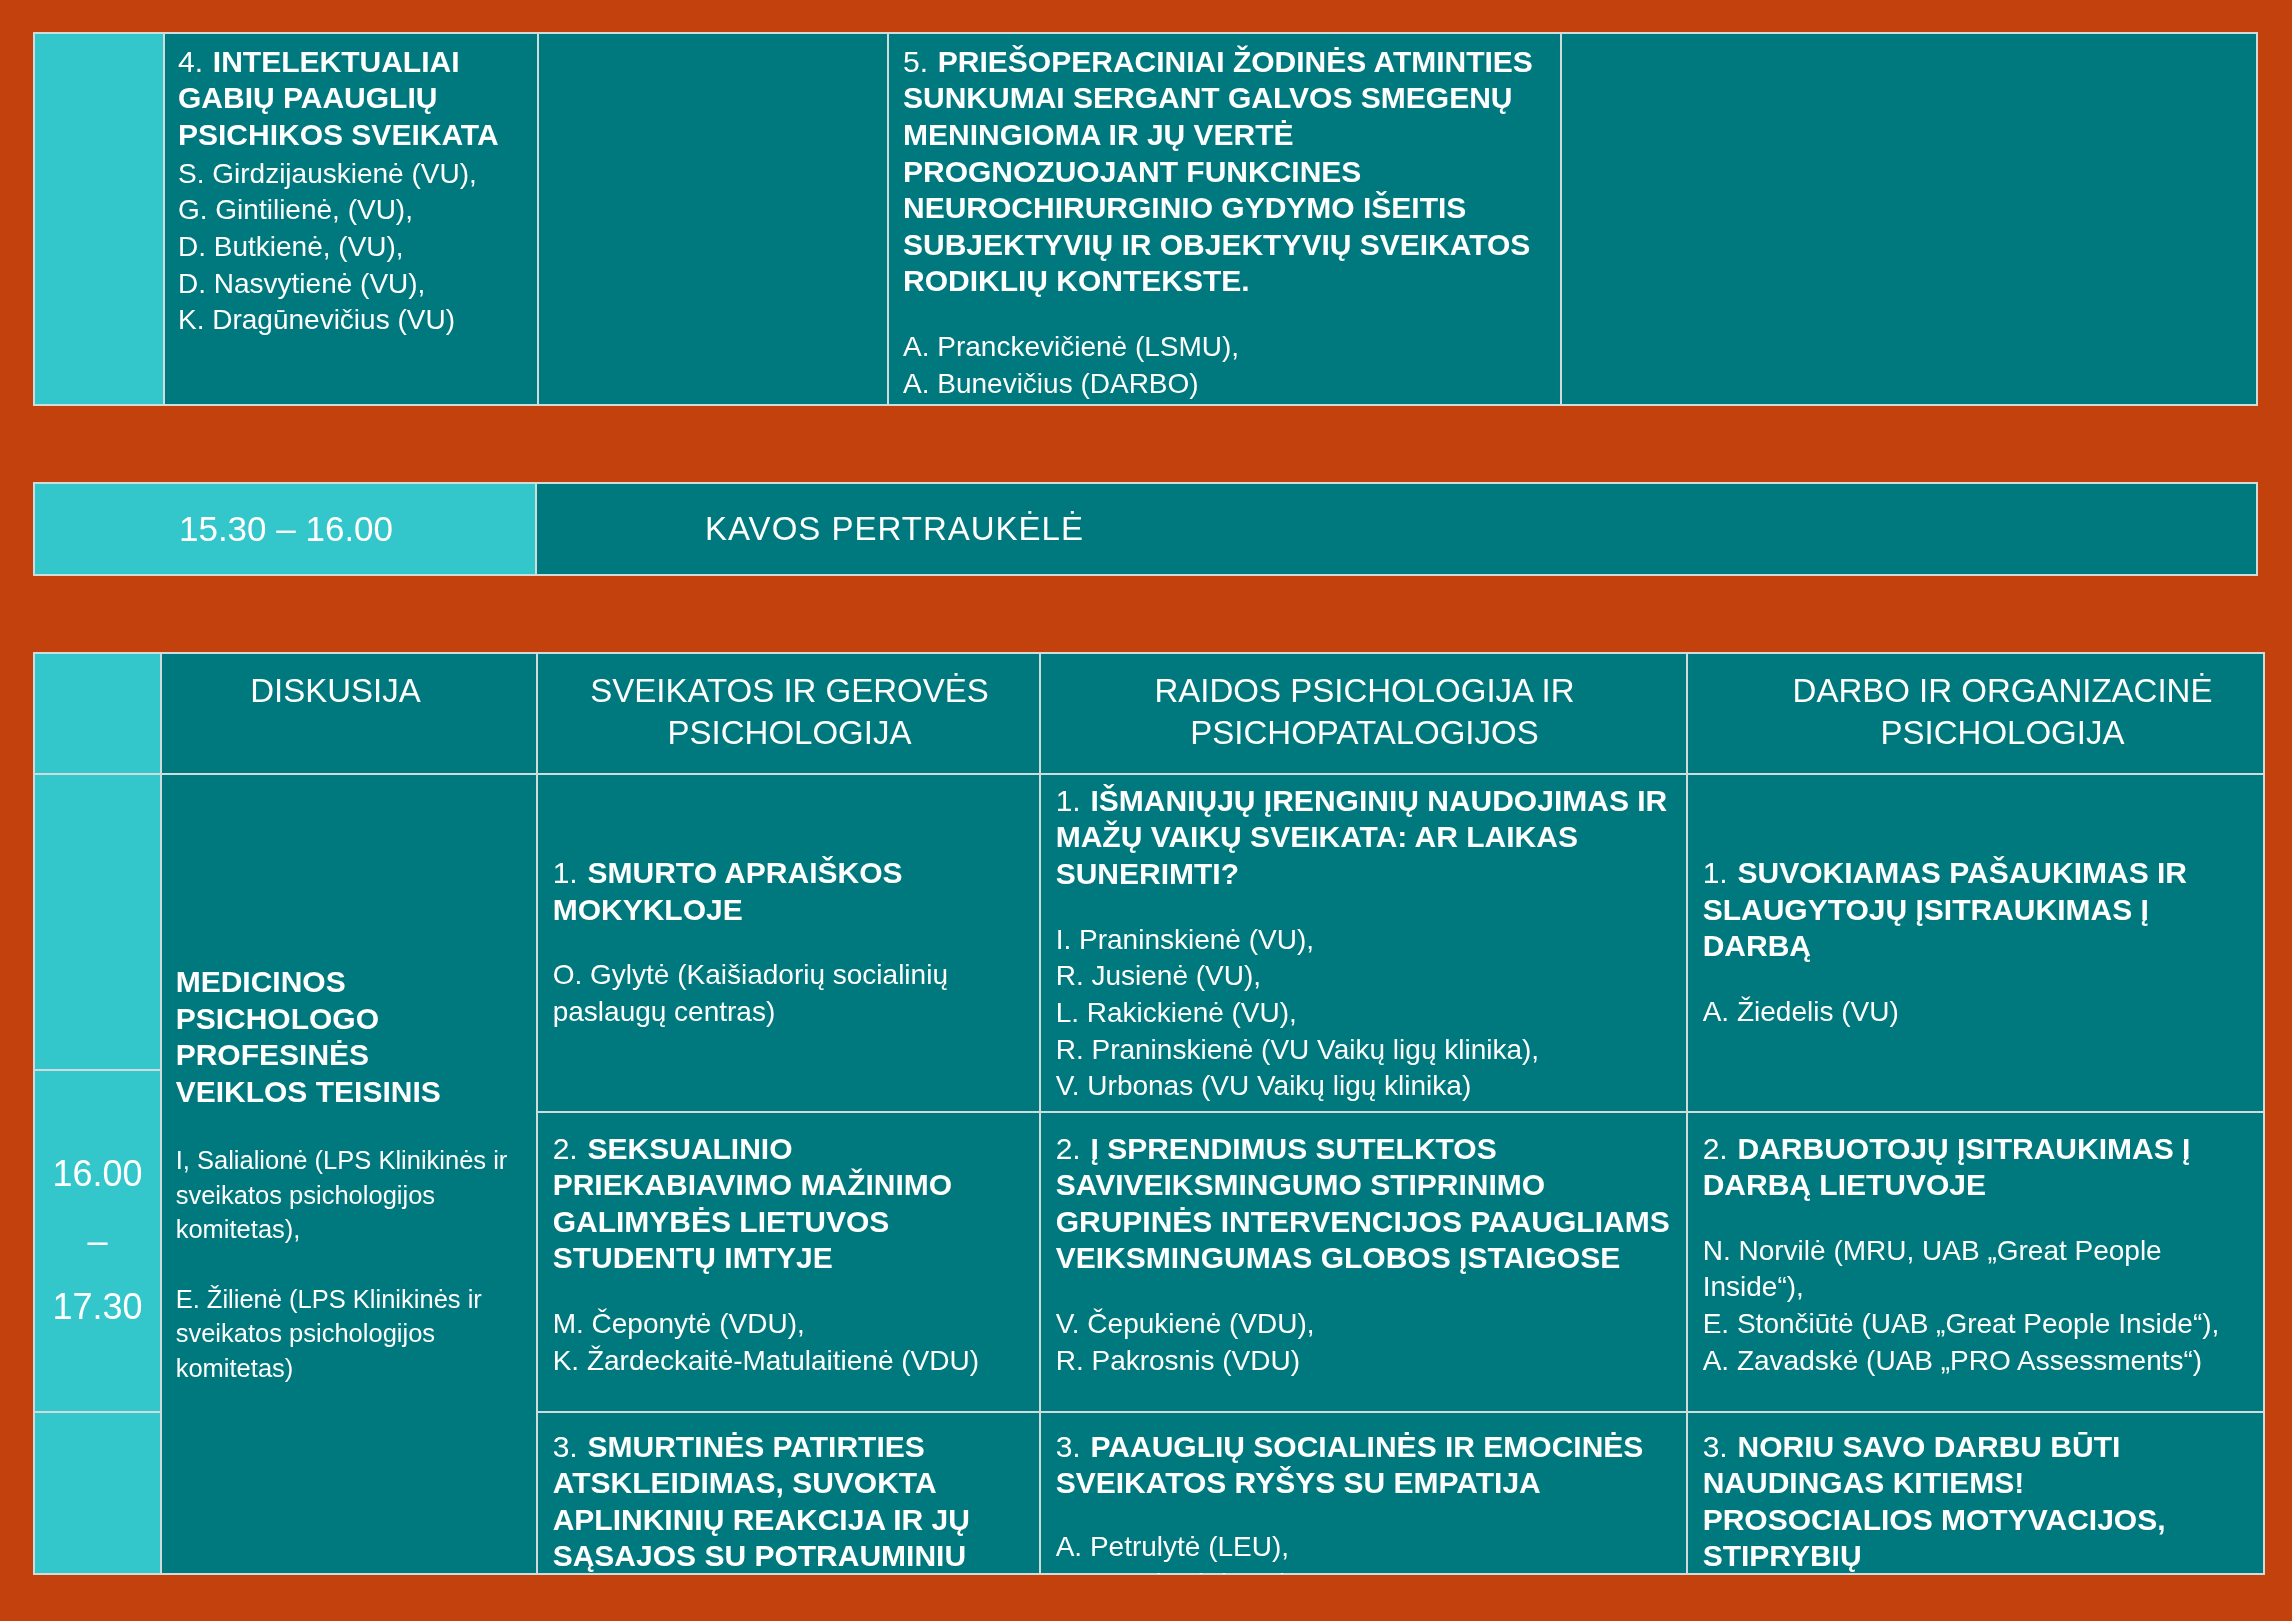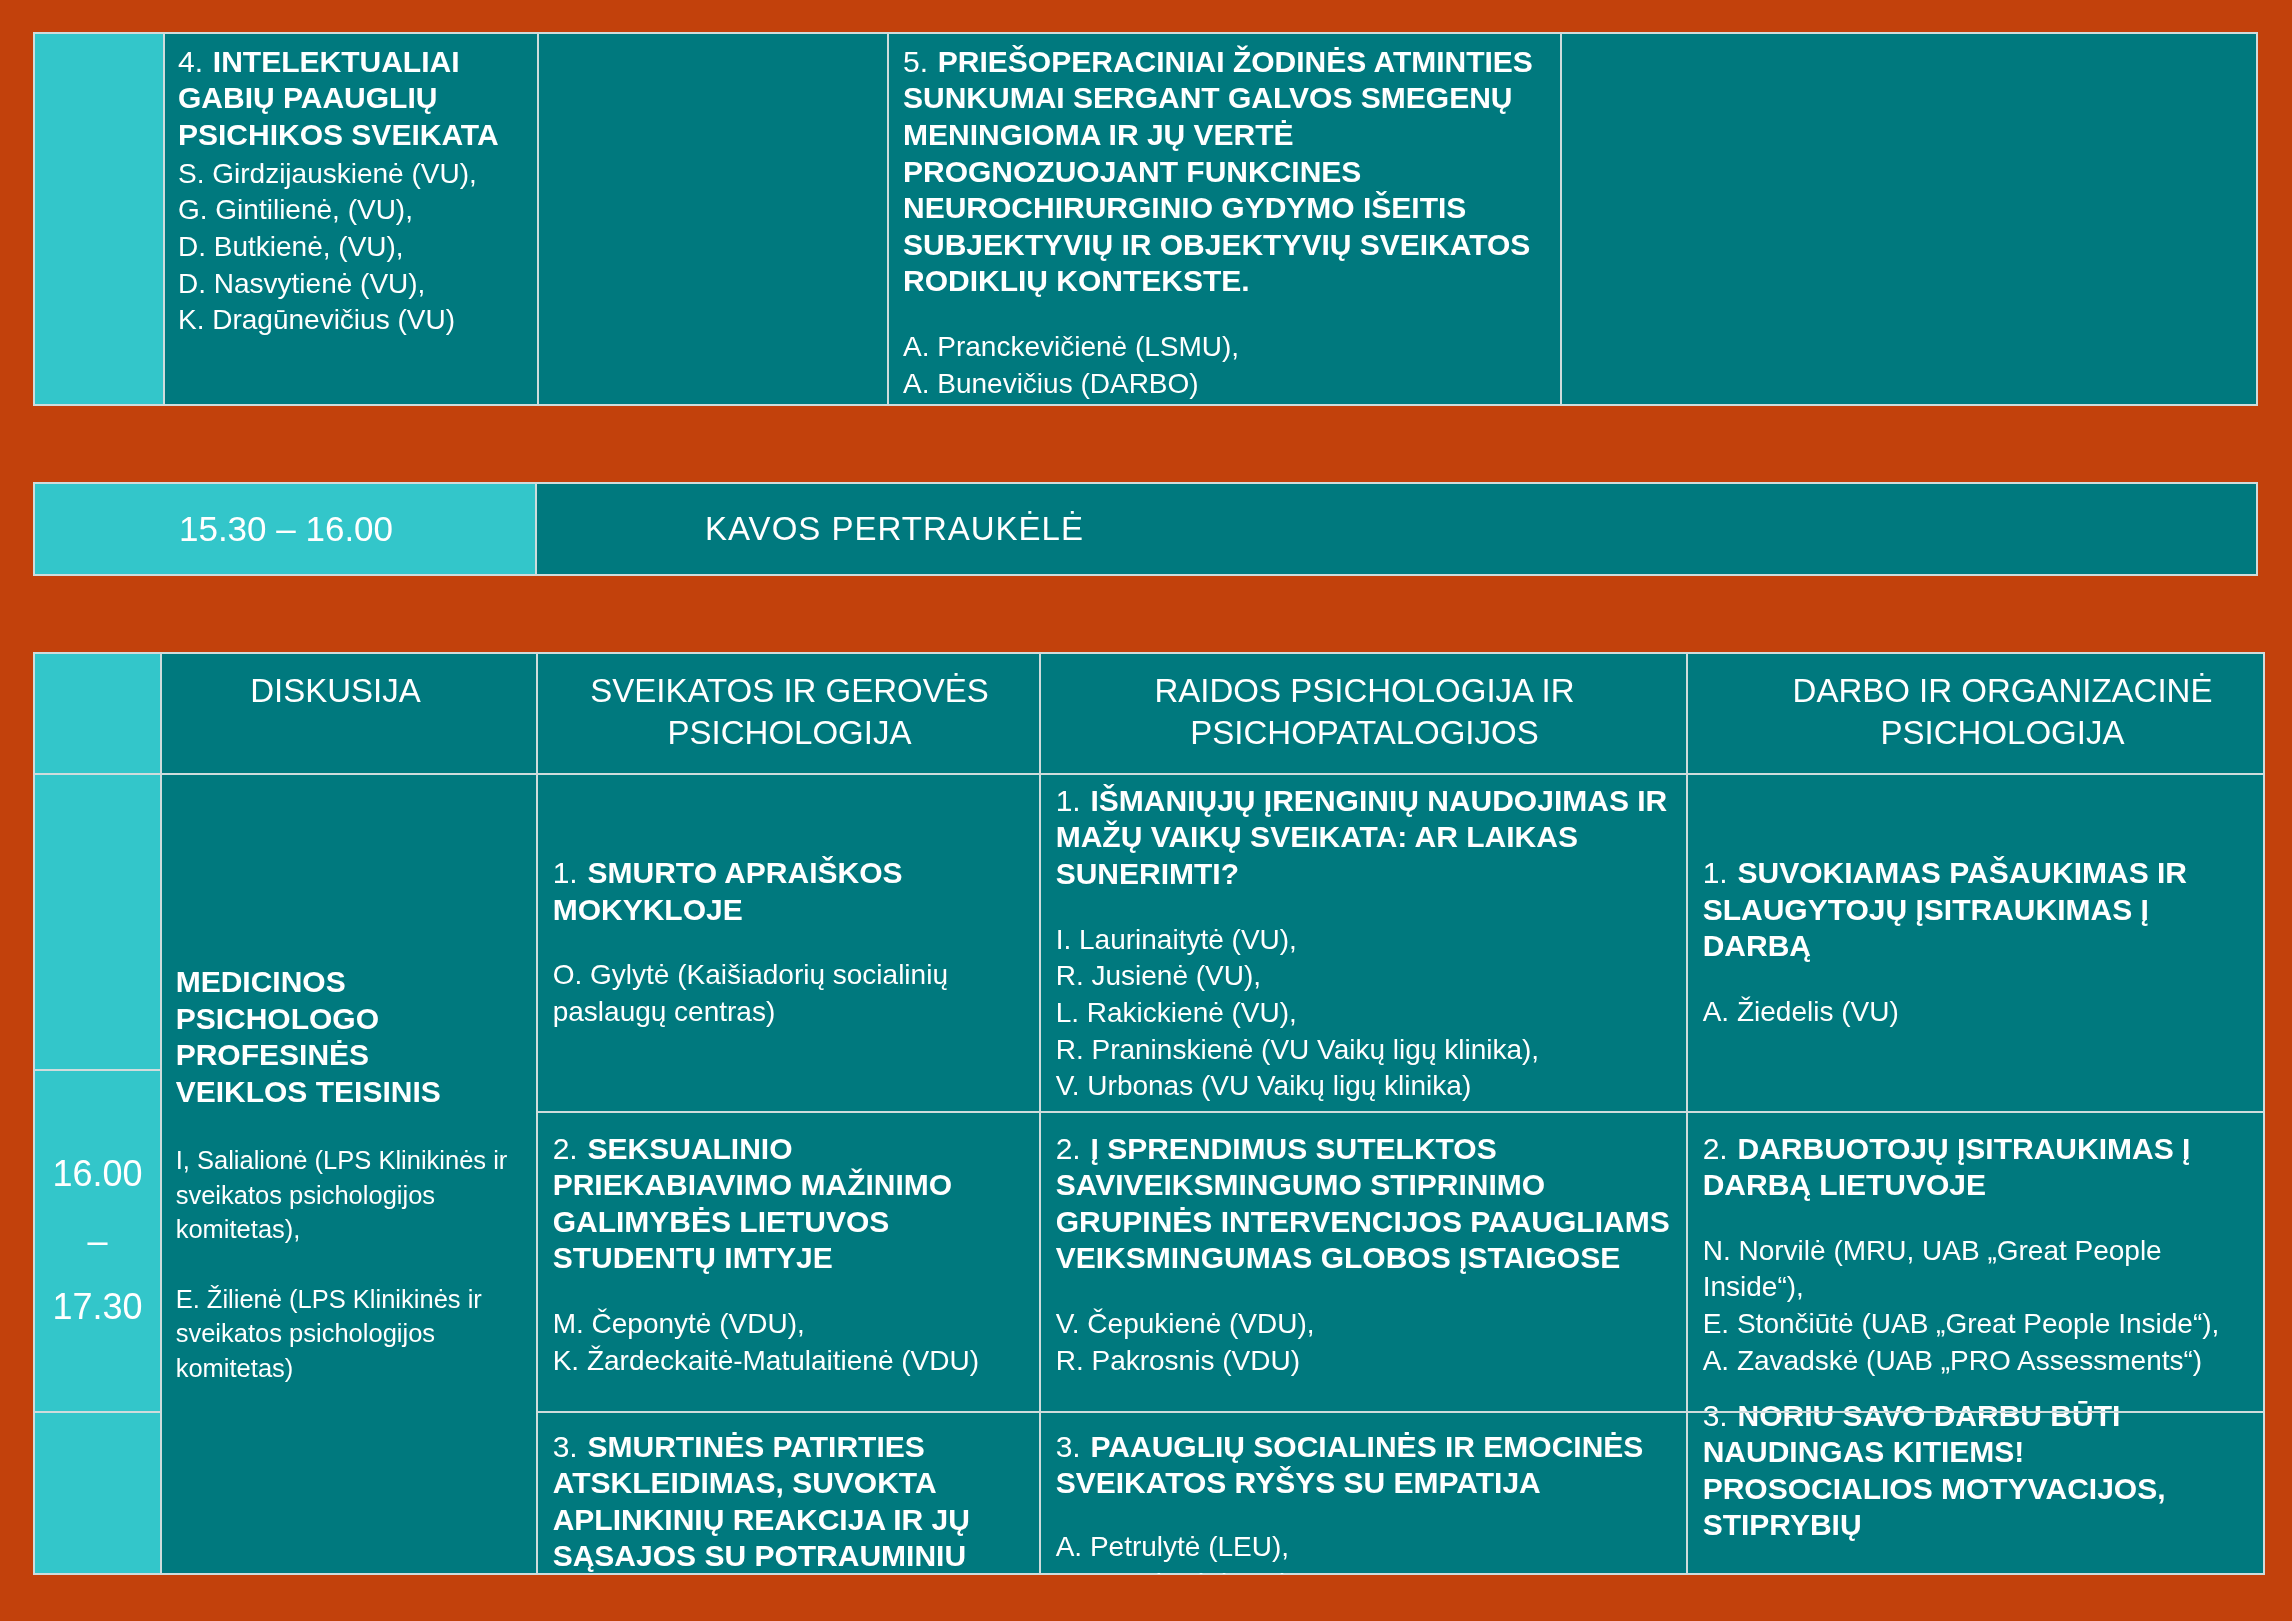--- a/index.html
+++ b/index.html
@@ -120,21 +120,21 @@
       <div class="authors">
           <div>O. Gylytė (Kaišiadorių socialinių paslaugų centras)</div>
         </div>
     </div>
 
     <div class="content" style="left:1006px;top:121px;width:647px;height:336px;padding:7.8px 14.7px;box-sizing:border-box;">
       <div class="talk-title">
         <span class="talk-num">1.</span><span>IŠMANIŲJŲ ĮRENGINIŲ NAUDOJIMAS IR MAŽŲ VAIKŲ SVEIKATA: AR LAIKAS SUNERIMTI?</span>
       </div>
       <div class="authors">
-          <div>I. Laurinaitytė (VU),</div>
+          <div>I. Praninskienė (VU),</div>
           <div>R. Jusienė (VU),</div>
           <div>L. Rakickienė (VU),</div>
           <div>R. Praninskienė (VU Vaikų ligų klinika),</div>
           <div>V. Urbonas (VU Vaikų ligų klinika)</div>
         </div>
     </div>
 
     <div class="content center-v" style="left:1653px;top:121px;width:575px;height:336px;padding:0 14.7px;box-sizing:border-box;">
       <div class="talk-title">
         <span class="talk-num">1.</span><span>SUVOKIAMAS PAŠAUKIMAS IR SLAUGYTOJŲ ĮSITRAUKIMAS Į DARBĄ</span>
@@ -184,21 +184,21 @@
     <div class="content" style="left:1006px;top:759px;width:647px;height:161px;padding:15.7px 14.7px;box-sizing:border-box;overflow:hidden;">
       <div class="talk-title">
         <span class="talk-num">3.</span><span>PAAUGLIŲ SOCIALINĖS IR EMOCINĖS SVEIKATOS RYŠYS SU EMPATIJA</span>
       </div>
       <div class="authors" style="margin-top:27.4px;">
           <div>A. Petrulytė (LEU),</div>
           <div>V. Guogienė (LEU)</div>
         </div>
     </div>
 
-    <div class="content" style="left:1653px;top:728px;width:575px;height:161px;padding:15.7px 14.7px;box-sizing:border-box;overflow:hidden;">
+    <div class="content" style="left:1653px;top:759px;width:575px;height:161px;padding:15.7px 14.7px;box-sizing:border-box;overflow:hidden;">
       <div class="talk-title">
         <span class="talk-num">3.</span><span>NORIU SAVO DARBU BŪTI NAUDINGAS KITIEMS! PROSOCIALIOS MOTYVACIJOS, STIPRYBIŲ</span>
       </div>
     </div>
 
   </div>
 </div>
 
 
 </body></html>

